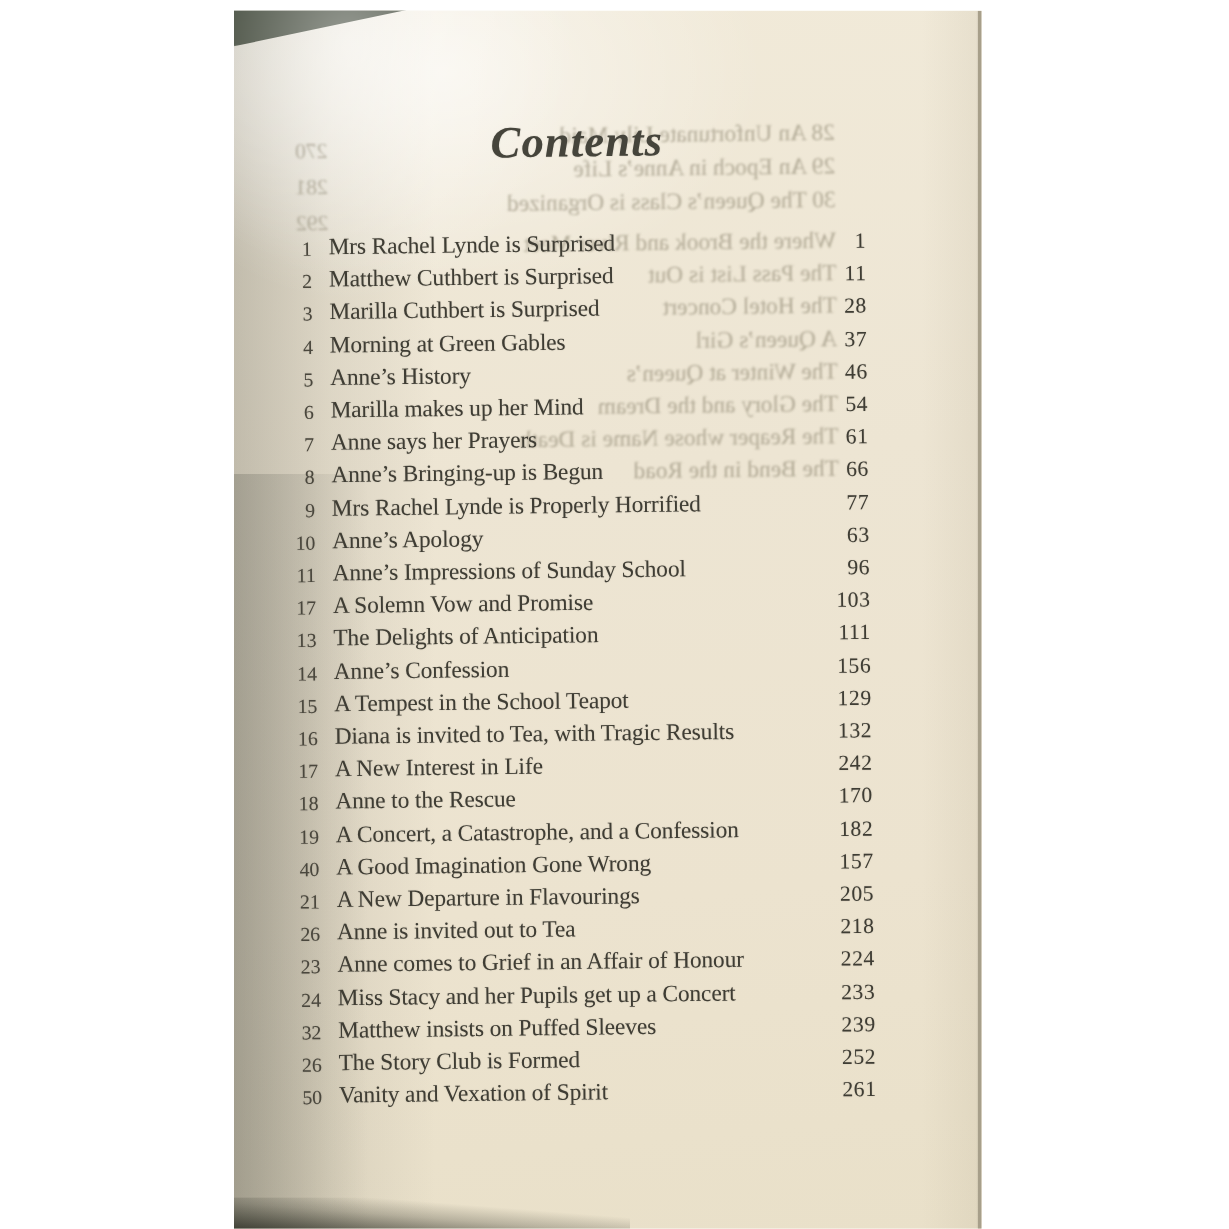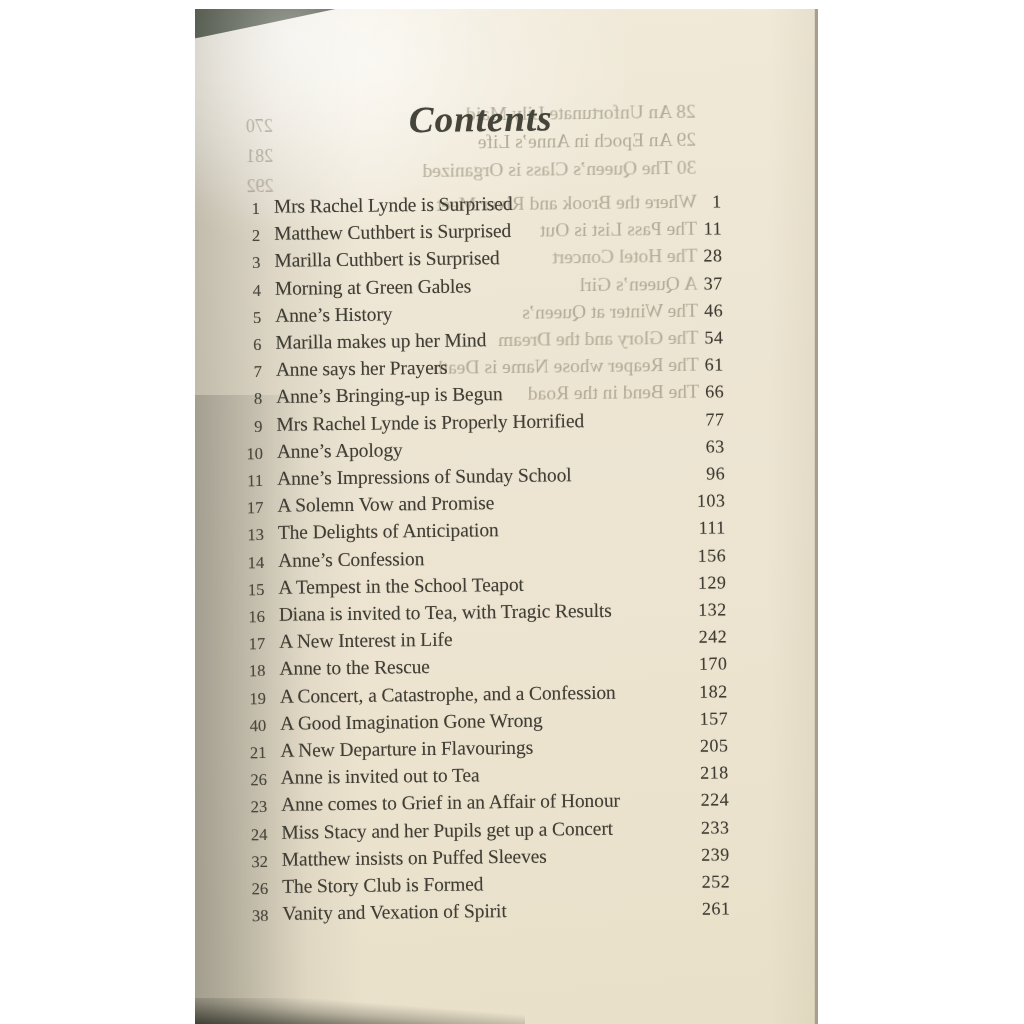--- a/index.html
+++ b/index.html
@@ -248,20 +248,20 @@
             <span class="num">32</span>
             <span class="ttl">Matthew insists on Puffed Sleeves</span>
             <span class="pg">239</span>
           </div>
           <div class="row" style="top: 864px;">
             <span class="num">26</span>
             <span class="ttl">The Story Club is Formed</span>
             <span class="pg">252</span>
           </div>
           <div class="row" style="top: 891.2px;">
-            <span class="num">38</span>
+            <span class="num">50</span>
             <span class="ttl">Vanity and Vexation of Spirit</span>
             <span class="pg">261</span>
           </div>
         </div>
     </div>
   </div>
 </div>
 
 </body></html>

